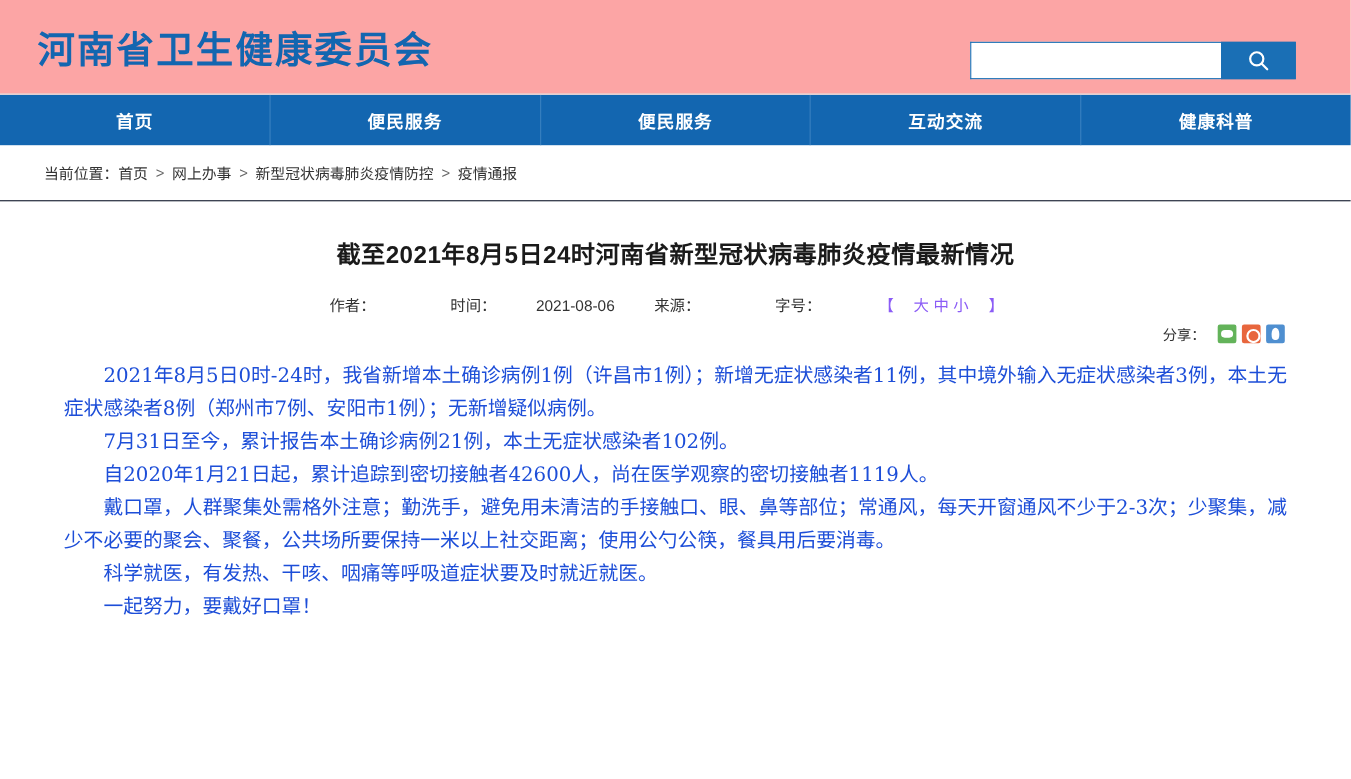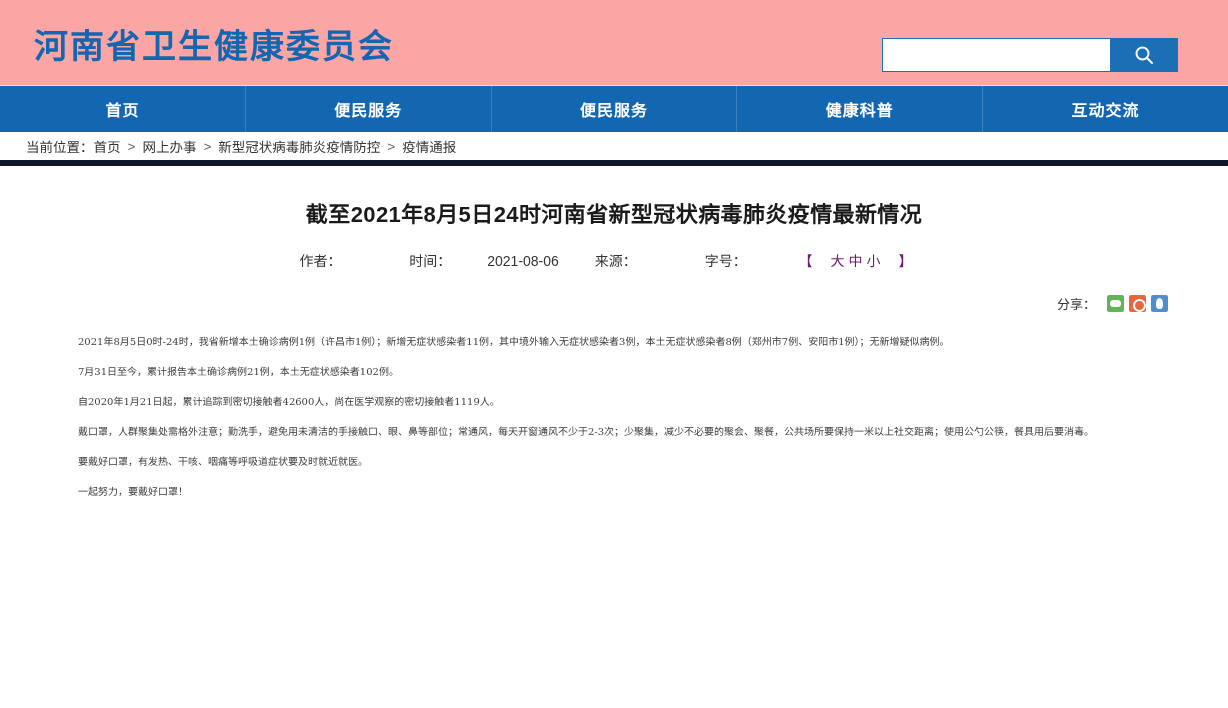--- a/index.html
+++ b/index.html
@@ -87,27 +87,27 @@
     font-weight: bold;
     letter-spacing: 1px;
     cursor: pointer;
     border-right: 1px solid #3a81c0;
     color: #ffffff;
   }
   .nav-item:last-child { border-right: none; }
 
   
   .breadcrumb {
-    height: 34px;
-    display: flex;
-    align-items: center;
-    padding-left: 26px;
+    height: 51px;
+    display: flex;
+    align-items: center;
+    padding-left: 40px;
     font-size: 13.5px;
     color: #333;
-    border-bottom: 6px solid #0f172a;
+    border-bottom: 1px solid #0f172a;
   }
   .breadcrumb .sep { margin: 0 7px; color: #666; }
   .breadcrumb a { color: #333; text-decoration: none; cursor: pointer; }
 
   
   .article {
     padding: 0 58px;
   }
   .art-title {
     margin-top: 30px;
@@ -118,25 +118,25 @@
     letter-spacing: 0.4px;
   }
   .art-meta {
     margin-top: 22px;
     text-align: center;
     font-size: 14px;
     color: #333;
   }
   .art-meta span { margin: 0 16px; }
   .art-meta .meta-label { color: #333; }
-  .fontsize-group { color: #701a75; }
+  .fontsize-group { color: #8b5cf6; }
   .fontsize-group .fs { cursor: pointer; margin: 0 2px; }
 
   .share-row {
-    margin-top: 24px;
+    margin-top: 7px;
     display: flex;
     justify-content: flex-end;
     align-items: center;
     font-size: 13px;
     color: #333;
     padding-right: 2px;
   }
   .share-label { margin-right: 6px; }
   .share-icon {
     width: 17px; height: 17px;
@@ -167,22 +167,22 @@
     content: "";
     position: absolute; left: 5px; top: 3px;
     width: 7px; height: 11px;
     background: #fff;
     border-radius: 50% 50% 40% 40%;
   }
 
   .art-body {
     margin-top: 14px;
     font-family: "DejaVu Serif", "Liberation Serif", serif;
-    font-size: 10px;
-    color: #404040;
+    font-size: 18px;
+    color: #1d4ed8;
     line-height: 30px;
     text-align: justify;
   }
   .art-body p {
     margin: 0;
     text-indent: 2em;
   }
 </style>
 </head>
 <body>
@@ -209,24 +209,24 @@
   <div class="nav-item">
     <span>首页</span>
   </div>
   <div class="nav-item">
     <span>便民服务</span>
   </div>
   <div class="nav-item">
     <span>便民服务</span>
   </div>
   <div class="nav-item">
+    <span>互动交流</span>
+  </div>
+  <div class="nav-item">
     <span>健康科普</span>
-  </div>
-  <div class="nav-item">
-    <span>互动交流</span>
   </div>
 </div>
 
 <div class="breadcrumb">
   <span>当前位置：</span>
   <a>首页</a>
   <span class="sep">&gt;</span>
   <a>网上办事</a>
   <span class="sep">&gt;</span>
   <a>新型冠状病毒肺炎疫情防控</a>
@@ -254,16 +254,16 @@
     <span class="share-icon share-wechat"></span>
     <span class="share-icon share-weibo"></span>
     <span class="share-icon share-qq"></span>
   </div>
 
   <div class="art-body">
     <p>2021年8月5日0时-24时，我省新增本土确诊病例1例（许昌市1例）；新增无症状感染者11例，其中境外输入无症状感染者3例，本土无症状感染者8例（郑州市7例、安阳市1例）；无新增疑似病例。</p>
     <p>7月31日至今，累计报告本土确诊病例21例，本土无症状感染者102例。</p>
     <p>自2020年1月21日起，累计追踪到密切接触者42600人，尚在医学观察的密切接触者1119人。</p>
     <p>戴口罩，人群聚集处需格外注意；勤洗手，避免用未清洁的手接触口、眼、鼻等部位；常通风，每天开窗通风不少于2-3次；少聚集，减少不必要的聚会、聚餐，公共场所要保持一米以上社交距离；使用公勺公筷，餐具用后要消毒。</p>
-    <p>要戴好口罩，有发热、干咳、咽痛等呼吸道症状要及时就近就医。</p>
+    <p>科学就医，有发热、干咳、咽痛等呼吸道症状要及时就近就医。</p>
     <p>一起努力，要戴好口罩！</p>
   </div>
 </div>
 
 </body></html>

